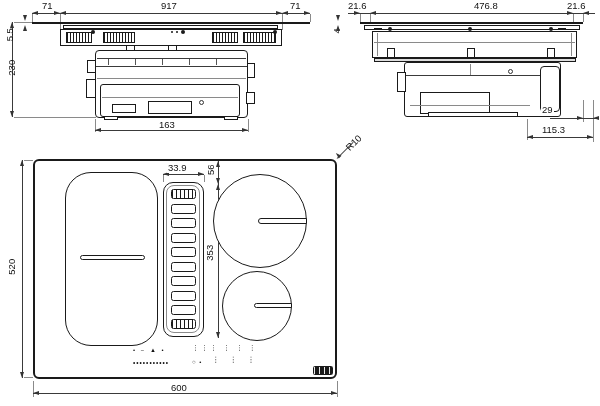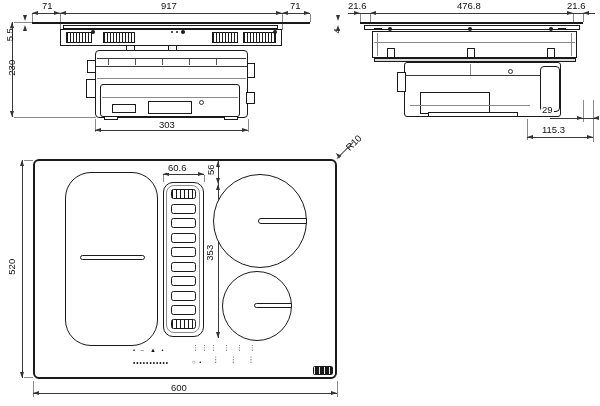--- a/index.html
+++ b/index.html
@@ -96,36 +96,36 @@
 
     <div class="vlbl" style="left:-1px;top:30px;width:22px">5.5</div>
     <div class="ar d" style="left:23px;top:15px"></div>
     <div class="ar u" style="left:23px;top:25px"></div>
 
     <div class="vl thin" style="left:95px;top:119px;height:13px"></div>
     <div class="vl thin" style="left:248px;top:119px;height:13px"></div>
     <div class="hl" style="left:95px;top:130px;width:153px"></div>
     <div class="ar l" style="left:95px;top:128px"></div>
     <div class="ar r" style="left:242px;top:128px"></div>
-    <div class="lbl" style="left:158px;top:120px">303</div>
+    <div class="lbl" style="left:158px;top:120px">163</div>
   </section>
 
   <section class="v">
 
     <div class="hl" style="left:348px;top:13px;width:247px"></div>
     <div class="vl thin" style="left:360px;top:14px;height:8px"></div>
     <div class="vl thin" style="left:370px;top:14px;height:8px"></div>
     <div class="vl thin" style="left:573px;top:14px;height:8px"></div>
     <div class="vl thin" style="left:583px;top:14px;height:8px"></div>
     <div class="ar r" style="left:354px;top:11px"></div>
     <div class="ar l" style="left:370px;top:11px"></div>
     <div class="ar r" style="left:567px;top:11px"></div>
     <div class="ar l" style="left:583px;top:11px"></div>
     <div class="lbl" style="left:347px;top:1px">21.6</div>
-    <div class="lbl" style="left:456px;top:1px">476.8</div>
+    <div class="lbl" style="left:473px;top:1px">476.8</div>
     <div class="lbl" style="left:566px;top:1px">21.6</div>
 
     <div class="vlbl" style="left:329px;top:26px;width:16px">4</div>
     <div class="ar d" style="left:336px;top:15px"></div>
     <div class="ar u" style="left:336px;top:25px"></div>
 
     <div class="fill" style="left:360px;top:21.5px;width:223px;height:2.5px"></div>
     <div class="box" style="left:364px;top:25px;width:216px;height:5px;border-width:1px"></div>
     <div class="fill" style="left:374px;top:28px;width:8px;height:1.5px"></div>
     <div class="fill" style="left:558px;top:28px;width:8px;height:1.5px"></div>
@@ -200,21 +200,21 @@
     <div class="slat" style="top:276px"></div>
     <div class="slat" style="top:290.5px"></div>
     <div class="slat" style="top:305px"></div>
     <div class="slat h" style="top:319px"></div>
 
     <div class="hl" style="left:163px;top:174px;width:41px"></div>
     <div class="ar l" style="left:163px;top:172px"></div>
     <div class="ar r" style="left:198px;top:172px"></div>
     <div class="vl thin" style="left:163px;top:175px;height:7px"></div>
     <div class="vl thin" style="left:204px;top:175px;height:7px"></div>
-    <div class="lbl" style="left:167px;top:163px">60.6</div>
+    <div class="lbl" style="left:167px;top:163px">33.9</div>
 
     <div class="vl" style="left:218px;top:161px;height:23px"></div>
     <div class="ar u" style="left:216px;top:161px"></div>
     <div class="ar d" style="left:216px;top:178px"></div>
     <div class="vlbl" style="left:202px;top:165px;width:18px">56</div>
 
     <div class="vl" style="left:218px;top:184px;height:154px"></div>
     <div class="ar u" style="left:216px;top:184px"></div>
     <div class="ar d" style="left:216px;top:332px"></div>
     <div class="vlbl" style="left:197px;top:248px;width:26px">353</div>

